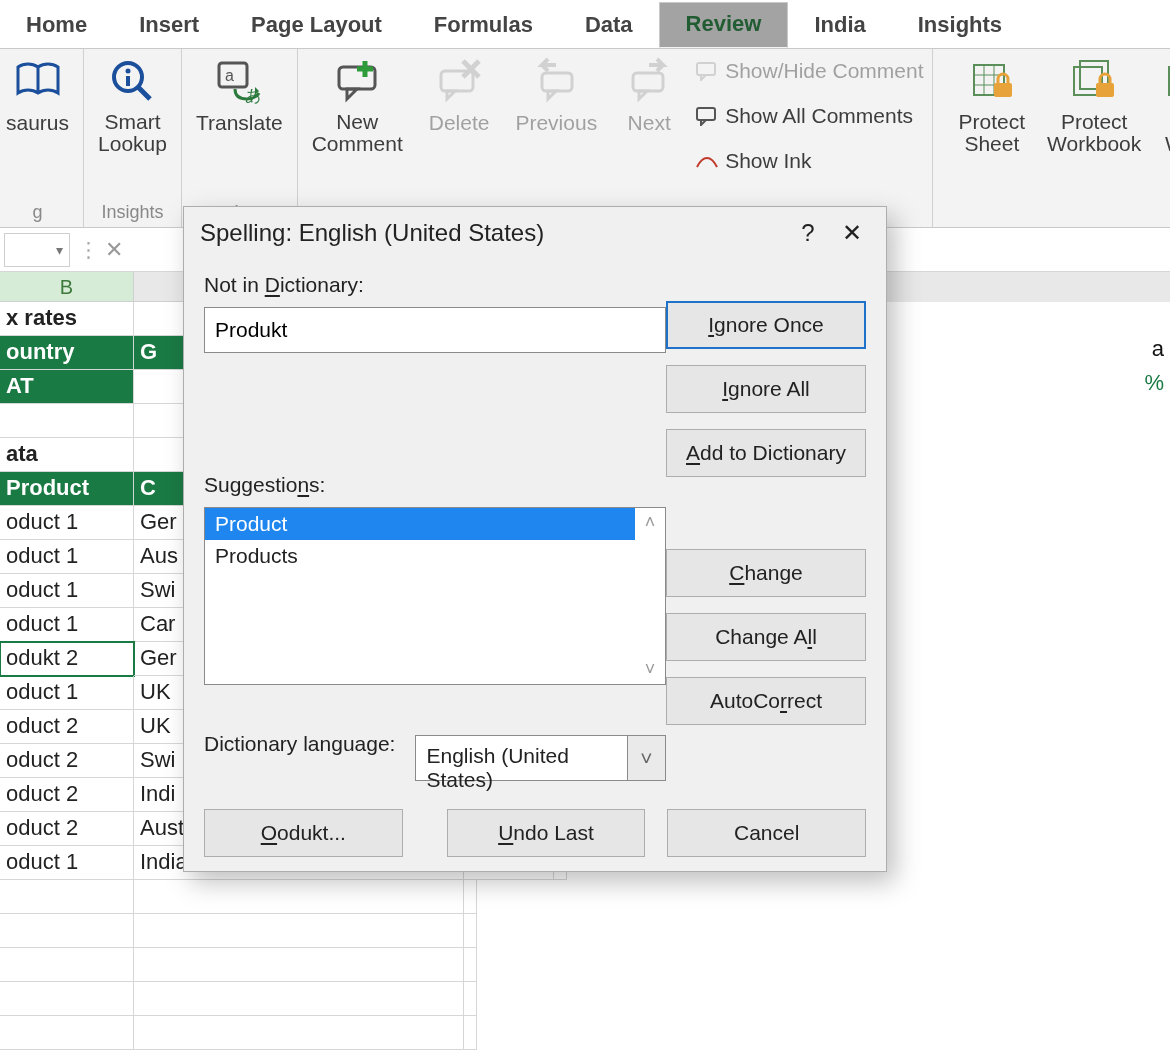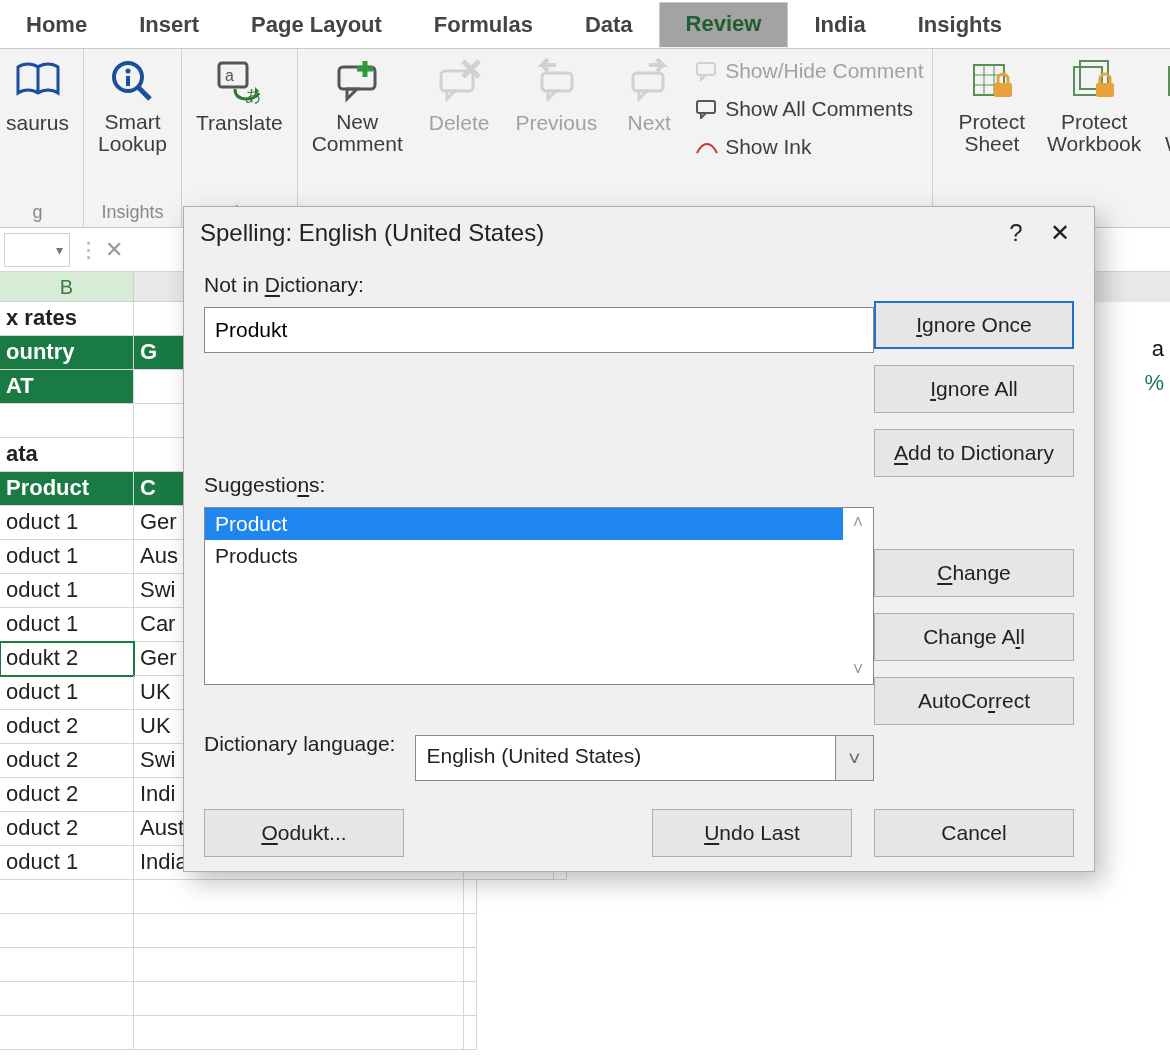--- a/index.html
+++ b/index.html
@@ -64,21 +64,21 @@
     margin-top: auto;
     padding-bottom: 2px;
   }
   .row-items {
     display: flex;
     gap: 14px;
   }
   .checklist {
     display:flex;
     flex-direction:column;
-    gap:14px;
+    gap:21px;
     padding-top:4px;
     font-size:21px;
   }
   .checklist .ci { display:flex; align-items:center; gap:6px;}
   .faded { opacity: .45; }
   .sep { border-right: 1px solid #d0d0d0; height: 100%; }
 
   
   .formula-row {
     height: 44px;
@@ -166,21 +166,21 @@
     font-size:22px;
   }
   .right-values div { height:34px; text-align:right; padding-right:6px;}
   .rv-a { color:#111;}
   .rv-pct { color:#1a7a44;}
 
   
   .dialog {
     position:absolute;
     left:183px; top:206px;
-    width:912px; height:666px;
+    width:704px; height:666px;
     background:#f0f0f0;
     border:1px solid #adadad;
     box-shadow: 8px 10px 24px rgba(0,0,0,.25);
     display:flex; flex-direction:column;
     font-size:21px;
     color:#222;
   }
   .dialog-title {
     display:flex; align-items:center;
     height: 58px;

